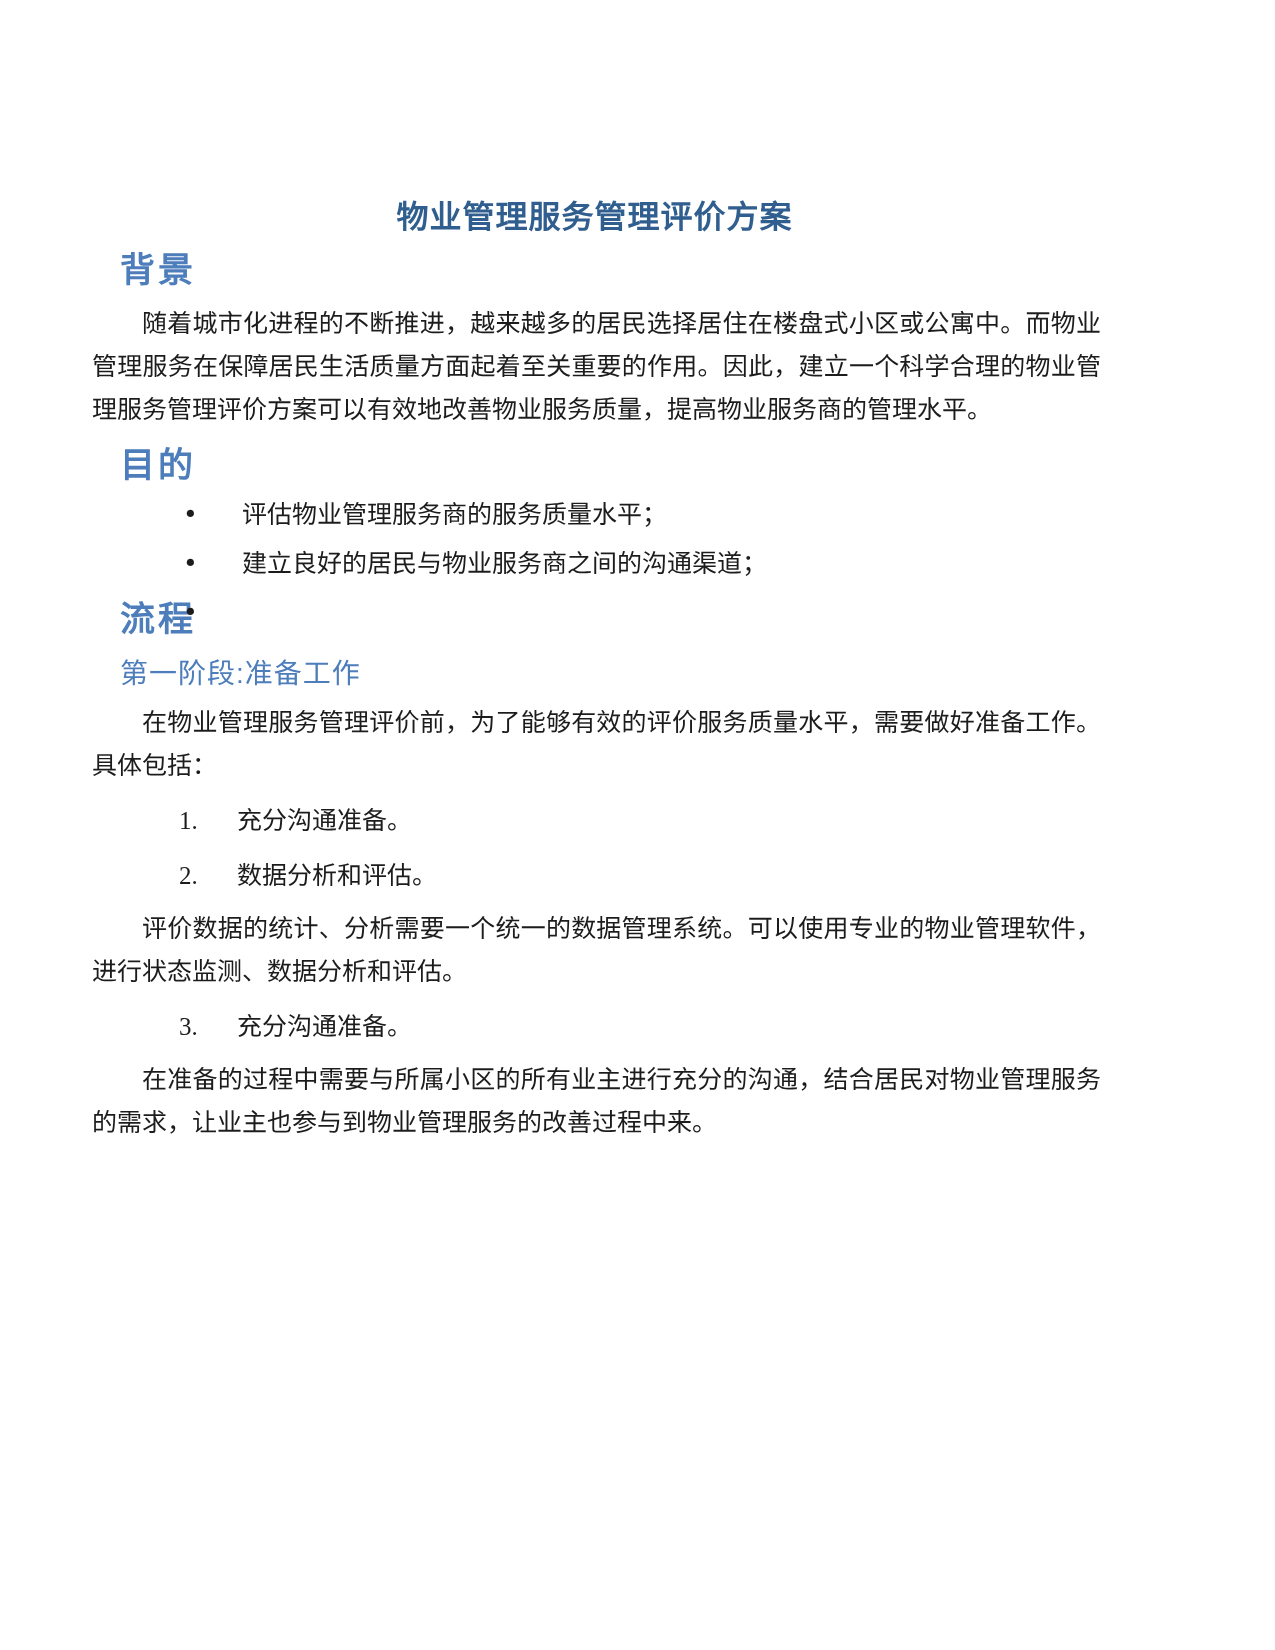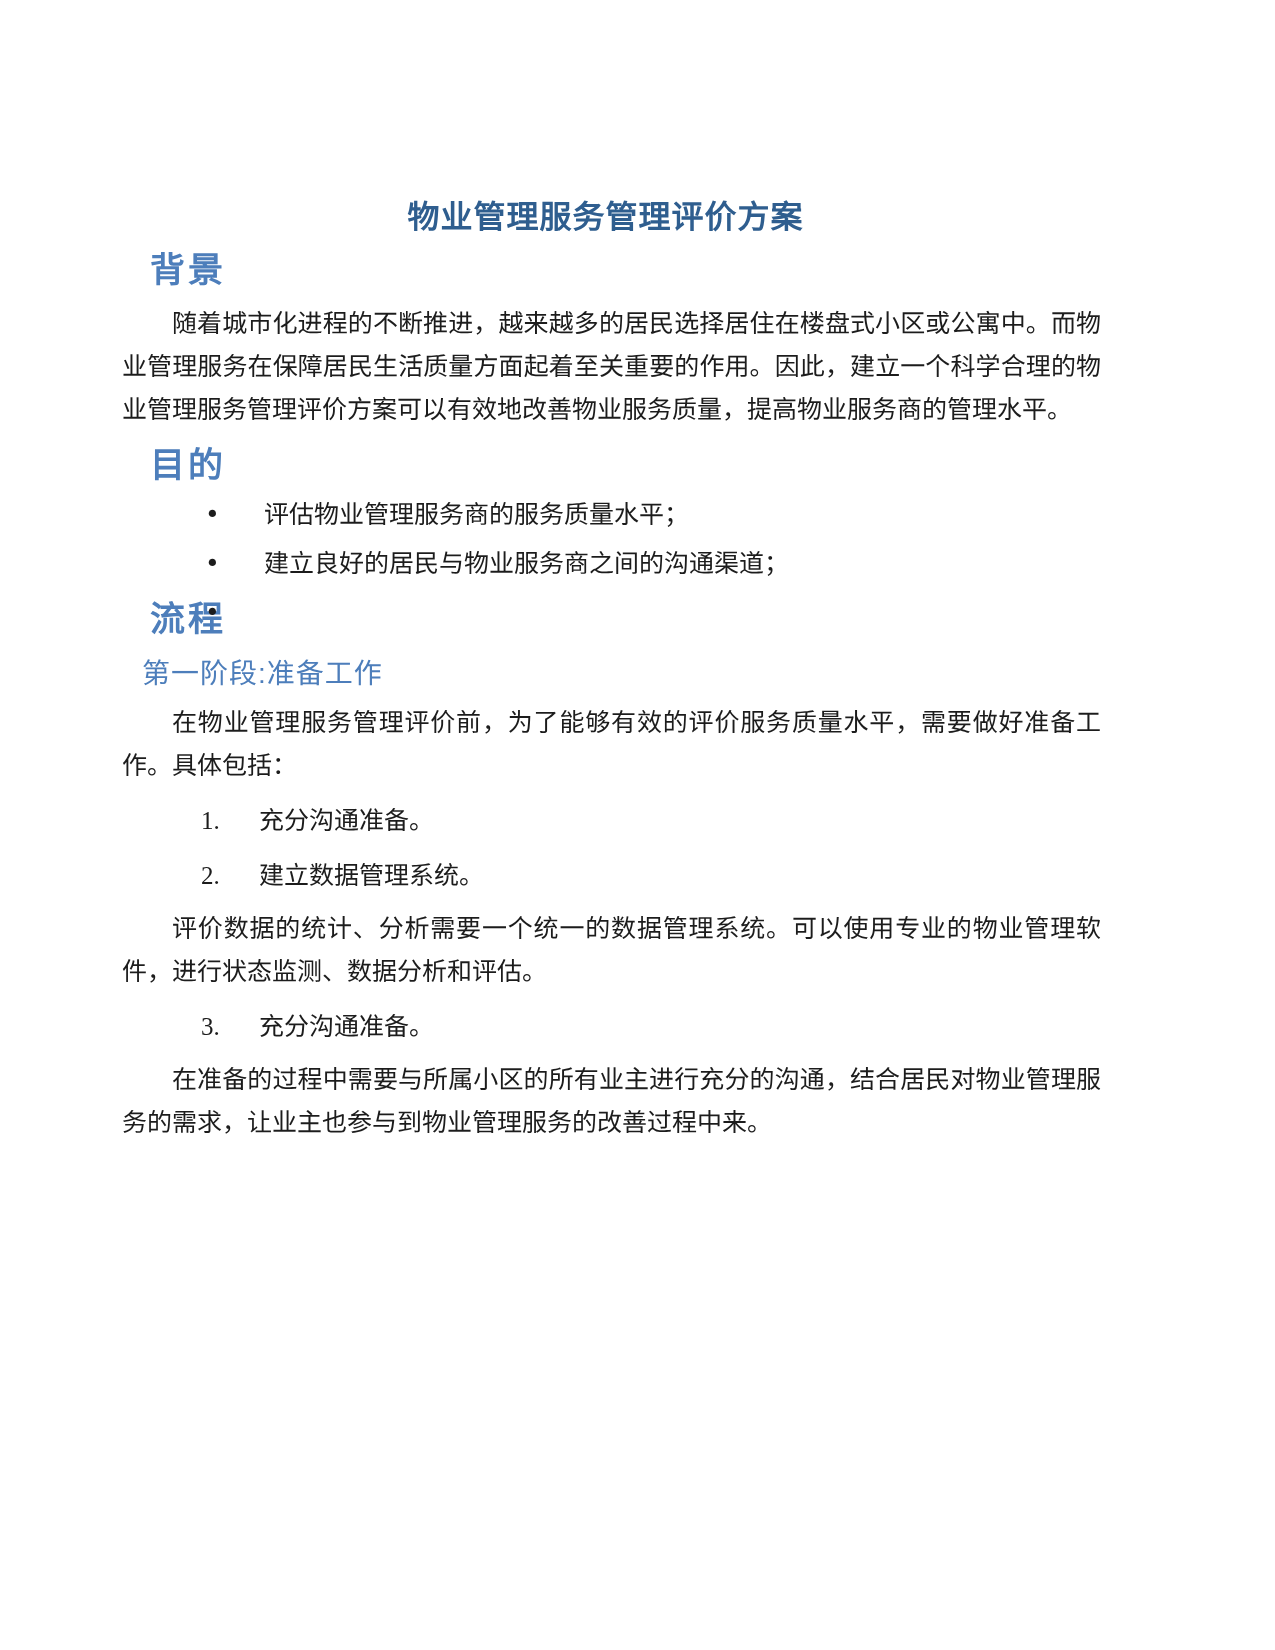--- a/index.html
+++ b/index.html
@@ -3,46 +3,46 @@
 <meta charset="utf-8">
 <style>
   :root{
     --title-color:#2F5E8F;
     --heading-color:#4D7EBB;
     --body-color:#1c1c1c;
   }
   html,body{margin:0;padding:0;background:#ffffff;}
   .page{
     width:1275px;height:1650px;box-sizing:border-box;
-    padding:198px 174px 0 110px;
+    padding:198px 174px 0 88px;
     background:#ffffff;
     font-family:"Liberation Serif","DejaVu Serif",serif;
     color:var(--body-color);
     overflow:hidden;
   }
   .doc-title{
     margin:0;text-align:center;
     font-family:"Liberation Sans","DejaVu Sans",sans-serif;
     font-weight:700;font-size:32px;line-height:38px;
     letter-spacing:1px;color:var(--title-color);
   }
   .h1{
-    margin:12px 0 0 40px;
+    margin:12px 0 0 32px;
     font-family:"Liberation Sans","DejaVu Sans",sans-serif;
     font-weight:700;font-size:35px;line-height:44px;
     letter-spacing:3px;color:var(--heading-color);
   }
   .h2{
     margin:16px 0 0 32px;
     font-family:"Liberation Sans","DejaVu Sans",sans-serif;
     font-weight:400;font-size:28px;line-height:34px;
     letter-spacing:1px;color:var(--heading-color);
   }
   .body-p{
-    margin:10px 0 0 12px;
+    margin:10px 0 0 4px;
     font-size:25px;line-height:43px;
     text-align:justify;
   }
   .indent{text-indent:50px;}
   .bullet-list{list-style:none;margin:6px 0 0 0;padding:0;}
   .bullet-list li{
     position:relative;margin-top:6px;padding-left:154px;
     font-size:25px;line-height:43px;
   }
   .bullet-dot{
@@ -86,21 +86,21 @@
   <div class="h2">第一阶段:准备工作</div>
   <p class="body-p indent">在物业管理服务管理评价前，为了能够有效的评价服务质量水平，需要做好准备工作。具体包括：</p>
 
   <div class="step">
     <span class="step-num">1.</span>
     <span>充分沟通准备。</span>
   </div>
 
   <div class="step">
     <span class="step-num">2.</span>
-    <span>建立数据管理系统。</span>
+    <span>数据分析和评估。</span>
   </div>
   <p class="body-p indent">评价数据的统计、分析需要一个统一的数据管理系统。可以使用专业的物业管理软件，进行状态监测、数据分析和评估。</p>
 
   <div class="step">
     <span class="step-num">3.</span>
     <span>充分沟通准备。</span>
   </div>
   <p class="body-p indent">在准备的过程中需要与所属小区的所有业主进行充分的沟通，结合居民对物业管理服务的需求，让业主也参与到物业管理服务的改善过程中来。</p>
 
 </div>

